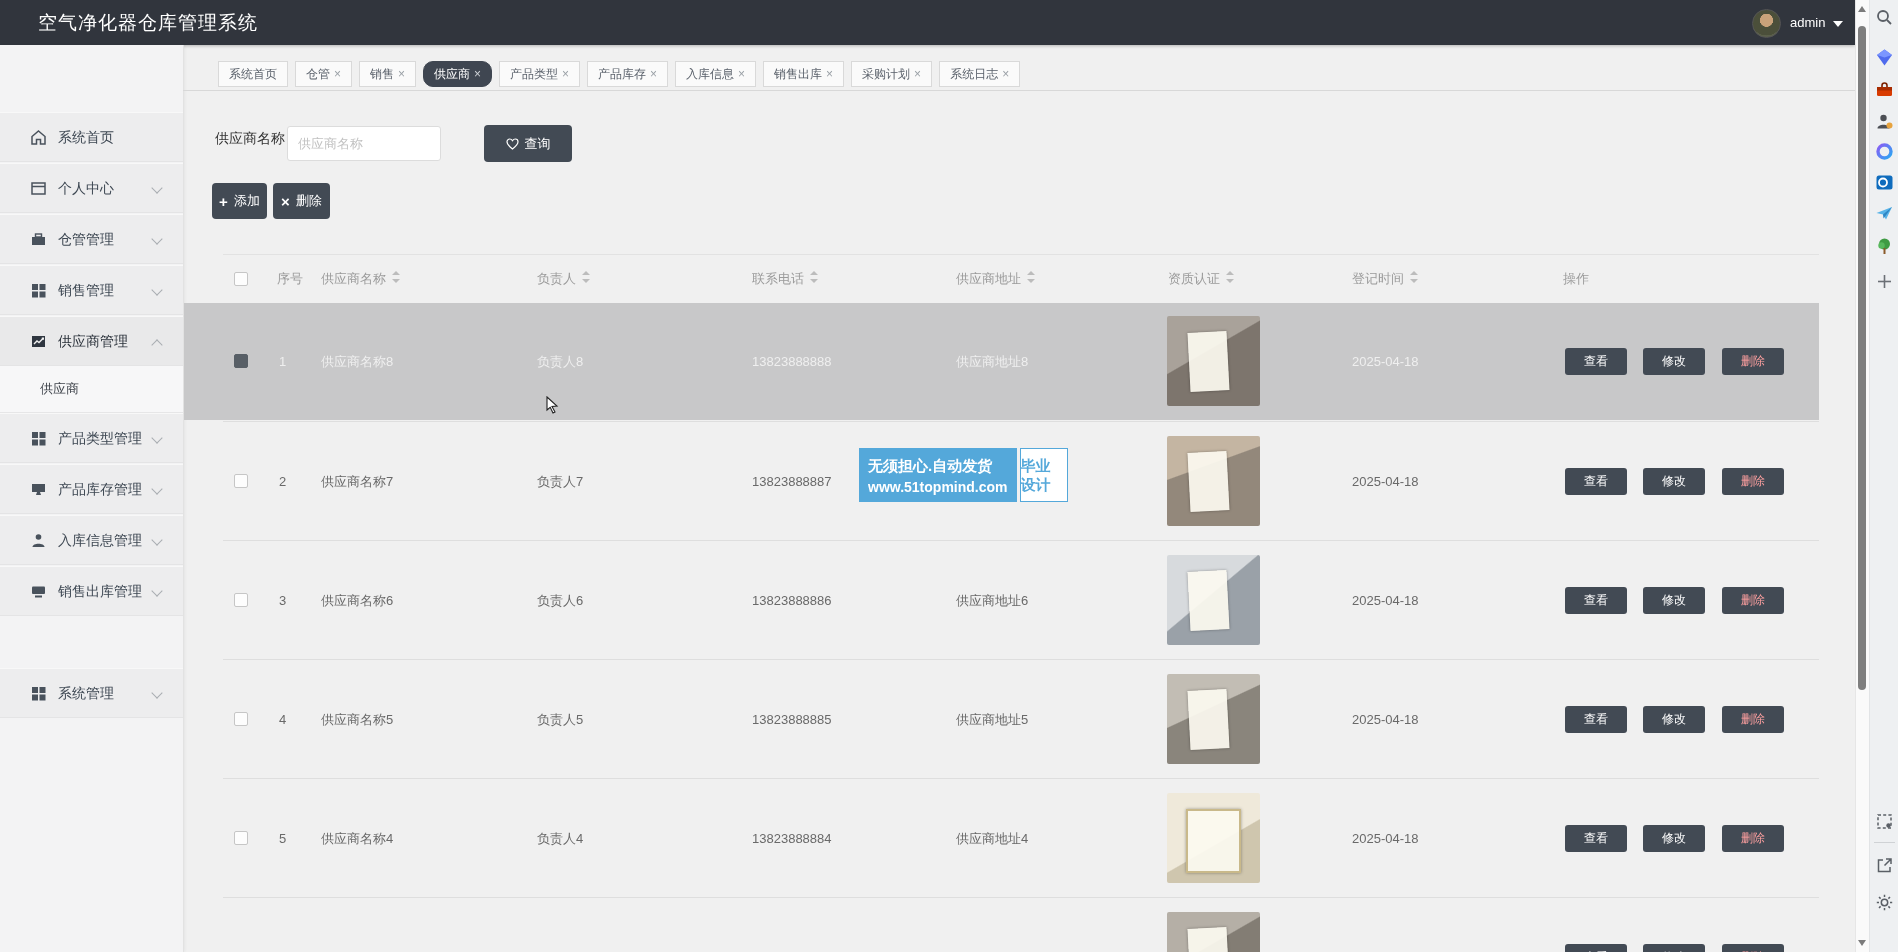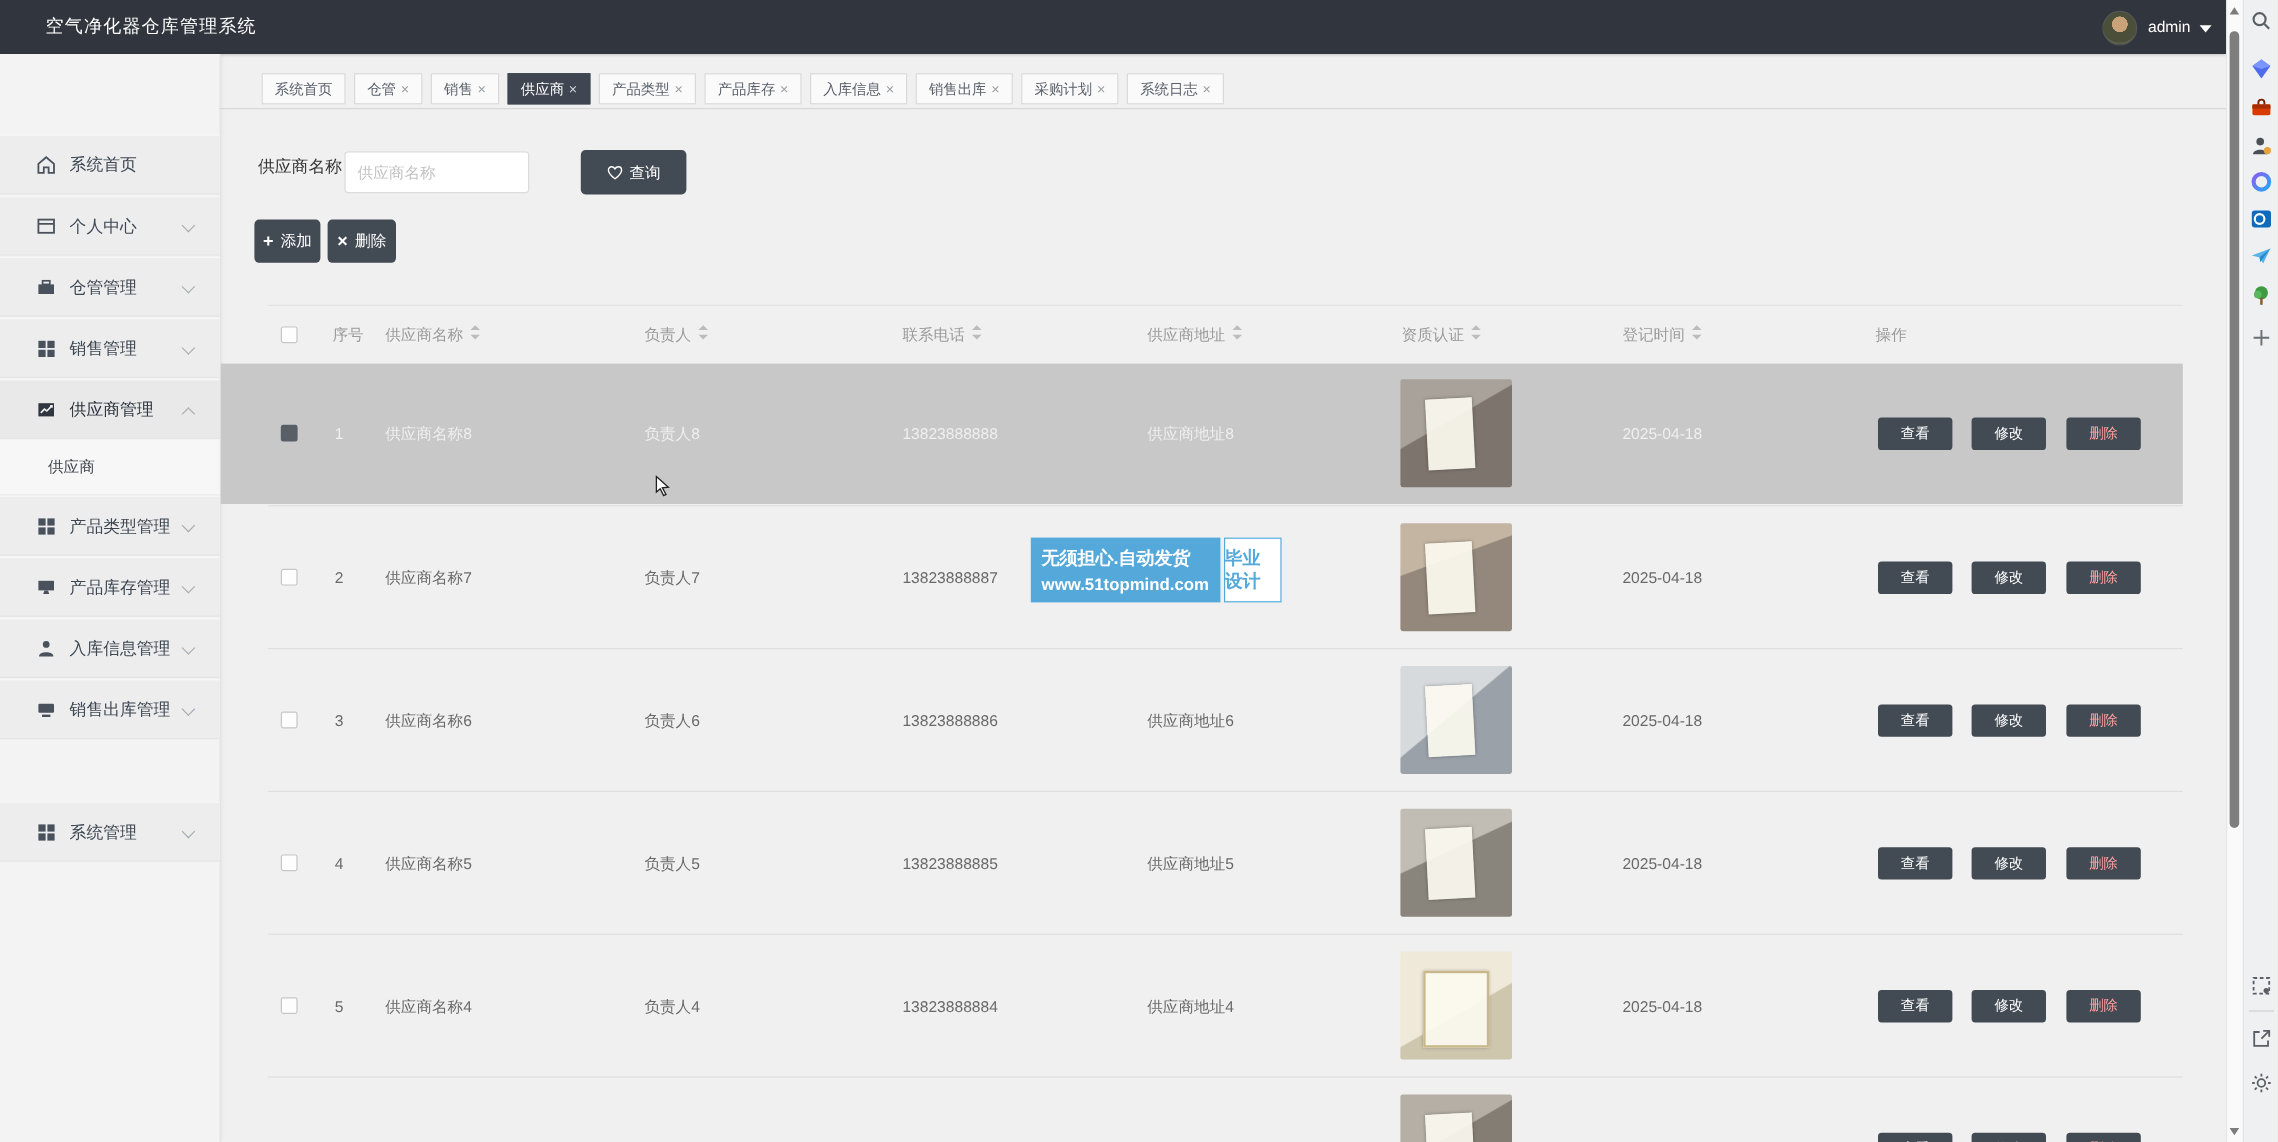--- a/index.html
+++ b/index.html
@@ -2,40 +2,40 @@
 <html><head>
 <meta charset="utf-8">
 <style>
   html,body{margin:0;padding:0;}
   body{font-family:"Liberation Sans","DejaVu Sans",sans-serif;background:#dcdcdc;}
   .canvas{position:relative;width:1898px;height:952px;overflow:hidden;background:#f0f0f0;}
   .abs{position:absolute;}
 
   
   .topbar{left:0;top:0;width:1855px;height:45px;background:#31353d;box-shadow:0 1px 3px rgba(0,0,0,.25);}
-  .topbar-title{left:38px;top:0;height:45px;line-height:45px;color:#fff;font-size:15px;letter-spacing:1px;}
+  .topbar-title{left:38px;top:0;height:45px;line-height:45px;color:#fff;font-size:19px;letter-spacing:1px;}
   .avatar{left:1752px;top:9px;width:27px;height:27px;border-radius:50%;background:radial-gradient(circle at 50% 38%,#c9a27a 0 30%,#4b4f3a 31% 70%,#5b604a 71%);border:1px solid #555;cursor:pointer;}
   .admin-name{left:1790px;top:0;height:45px;line-height:45px;color:#fff;font-size:13px;cursor:pointer;}
   .admin-caret{left:1833px;top:21px;width:0;height:0;border-left:5px solid transparent;border-right:5px solid transparent;border-top:6px solid #fff;cursor:pointer;}
 
   
   .sidebar{left:0;top:45px;width:183px;height:907px;background:#f3f3f4;border-right:1px solid #e2e2e2;box-shadow:1px 0 3px rgba(0,0,0,.05);} 
   .side-item{position:absolute;left:0;width:183px;height:48px;background:#ededee;border-top:1px solid #f8f8f8;border-bottom:1px solid #e4e4e5;cursor:pointer;}
   .side-item .lbl{position:absolute;left:58px;top:0;height:48px;line-height:48px;font-size:14px;color:#3d4752;}
   .side-item .ic{position:absolute;left:30px;top:16px;width:17px;height:17px;}
   .chev{position:absolute;right:22px;top:20px;width:7px;height:7px;border-right:1.6px solid #a9adb2;border-bottom:1.6px solid #a9adb2;transform:rotate(45deg);}
   .chev.up{transform:rotate(-135deg);top:24px;}
   .side-sub{position:absolute;left:0;width:183px;height:46px;background:#f7f7f8;border-bottom:1px solid #e6e6e7;cursor:pointer;}
   .side-sub .lbl{position:absolute;left:40px;top:0;height:46px;line-height:46px;font-size:13px;color:#40454c;}
 
   
   .tabs{left:218px;top:61px;display:flex;gap:7px;}
   .tab{height:24px;line-height:24px;padding:0 10px;background:#fafafa;border:1px solid #d9d9d9;font-size:12px;color:#59606a;cursor:pointer;white-space:nowrap;}
   .tab .x{color:#9aa0a6;margin-left:4px;font-size:12px;cursor:pointer;}
-  .tab.active{background:#3f4651;border-color:#3f4651;color:#fff;}
+  .tab.active{background:#3f4651;border-color:#3f4651;color:#fff;border-radius:10px;}
   .tab.active .x{color:#cfd3d8;}
   .tabs-divider{left:183px;top:90px;width:1672px;height:1px;background:#d8d8d8;}
 
   
   .search-label{left:215px;top:130px;font-size:14px;color:#333;}
   .search-input{left:287px;top:126px;width:154px;height:35px;border:1px solid #dcdcdc;border-radius:3px;background:#fff;box-sizing:border-box;padding:0 10px;font-size:13px;color:#333;font-family:inherit;outline:none;}
   .search-input::placeholder{color:#c2c2c2;}
   .btn-dark{background:#424a54;color:#fff;border:none;border-radius:4px;font-size:13px;font-family:inherit;cursor:pointer;display:flex;align-items:center;justify-content:center;gap:6px;}
   .btn-query{left:450px;top:125px;width:88px;height:37px;margin-left:34px;}
   .btn-add{left:212px;top:183px;width:55px;height:36px;}

